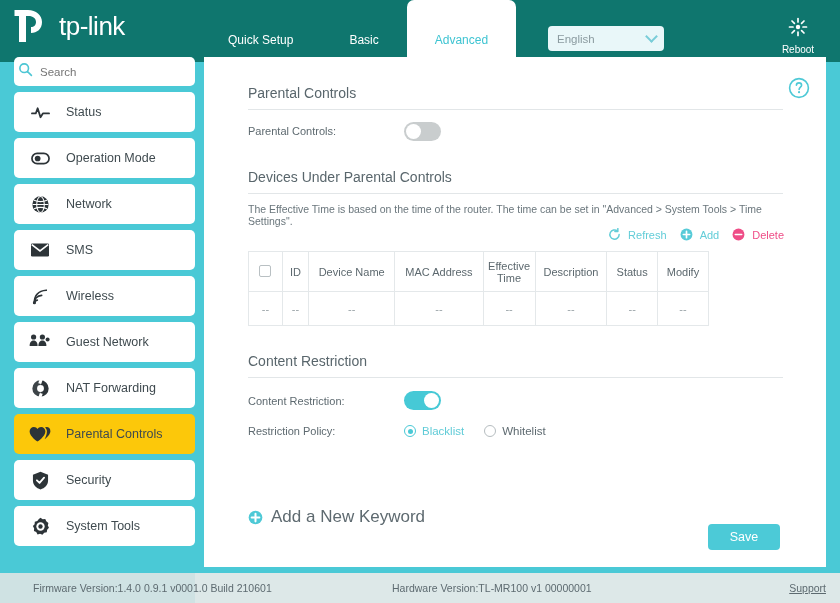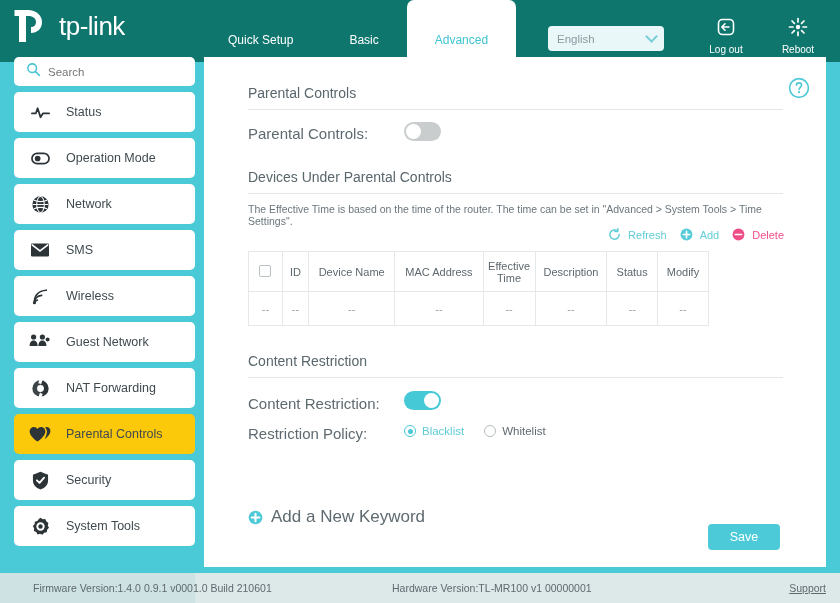--- a/index.html
+++ b/index.html
@@ -68,21 +68,21 @@
   #logout-action { left: 698px; }
   #reboot-action { left: 770px; }
 
   
   .sidebar {
     position: absolute; left: 14px; top: 57px;
     width: 181px;
   }
   .search-box {
     height: 29px; background: #ffffff; border-radius: 5px;
-    display: flex; align-items: center; padding-left: 12px;
+    display: flex; align-items: center; padding-left: 4px;
     margin-bottom: 6px;
   }
   .search-box .magnifier { margin-right: 7px; }
   .search-box input {
     border: none; outline: none; font-size: 11.5px;
     color: #6f7b80; font-family: "Liberation Sans", sans-serif;
     background: transparent; width: 130px;
   }
   .menu-item {
     height: 40px; background: #ffffff; border-radius: 5px;
@@ -112,21 +112,21 @@
     position: absolute; left: 44px;
     font-size: 14px; color: #59666c;
   }
   .sec-rule {
     position: absolute; left: 44px;
     width: 535px; height: 1px; background: #e2e6e8;
   }
 
   .field-label {
     position: absolute; left: 44px;
-    font-size: 15px; color: #5e6a70;
+    font-size: 11px; color: #5e6a70;
   }
 
   .toggle {
     position: absolute;
     width: 37px; height: 19px; border-radius: 10px;
     cursor: pointer;
   }
   .toggle.off { background: #c9cdce; }
   .toggle.on  { background: #46c9d6; }
   .toggle .knob {
@@ -243,29 +243,20 @@
     <div class="navtab">Quick Setup</div>
     <div class="navtab">Basic</div>
     <div class="navtab active">Advanced</div>
   </div>
 
   <div class="lang-select">
     <span>English</span>
     <span class="lang-chev"></span>
   </div>
 
-  <div class="hdr-action" id="logout-action">
-    <span class="ico">
-      <svg width="20" height="20" viewBox="0 0 20 20">
-        <rect x="2.5" y="2.5" width="15" height="15" rx="4" fill="none" stroke="#ffffff" stroke-width="1.6"></rect>
-        <path d="M13 10 L6.5 10 M9 6.8 L5.8 10 L9 13.2" fill="none" stroke="#ffffff" stroke-width="1.6" stroke-linecap="round" stroke-linejoin="round"></path>
-      </svg>
-    </span>
-    <span class="lbl">Log out</span>
-  </div>
 
   <div class="hdr-action" id="reboot-action">
     <span class="ico">
       <svg width="20" height="20" viewBox="0 0 20 20">
         <g stroke="#ffffff" stroke-width="1.7" stroke-linecap="round">
           <line x1="10" y1="1.5" x2="10" y2="5"></line>
           <line x1="10" y1="15" x2="10" y2="18.5"></line>
           <line x1="1.5" y1="10" x2="5" y2="10"></line>
           <line x1="15" y1="10" x2="18.5" y2="10"></line>
           <line x1="4" y1="4" x2="6.4" y2="6.4"></line>

